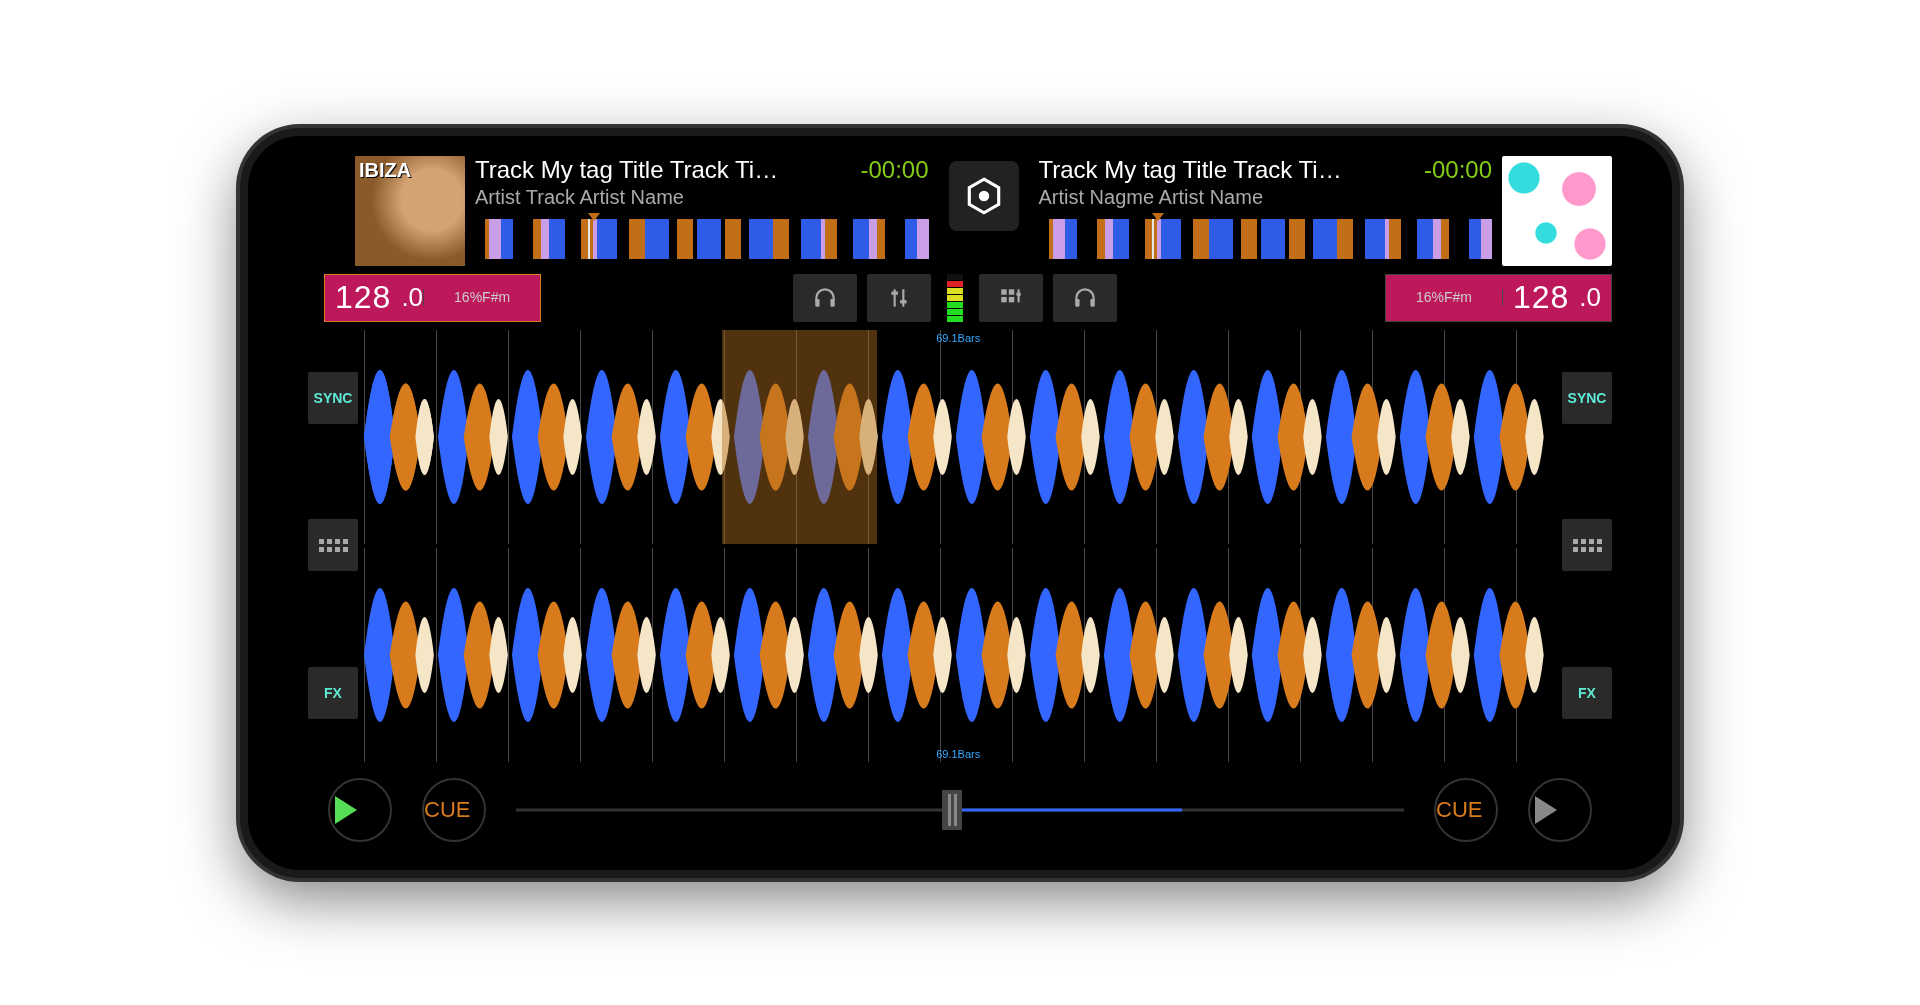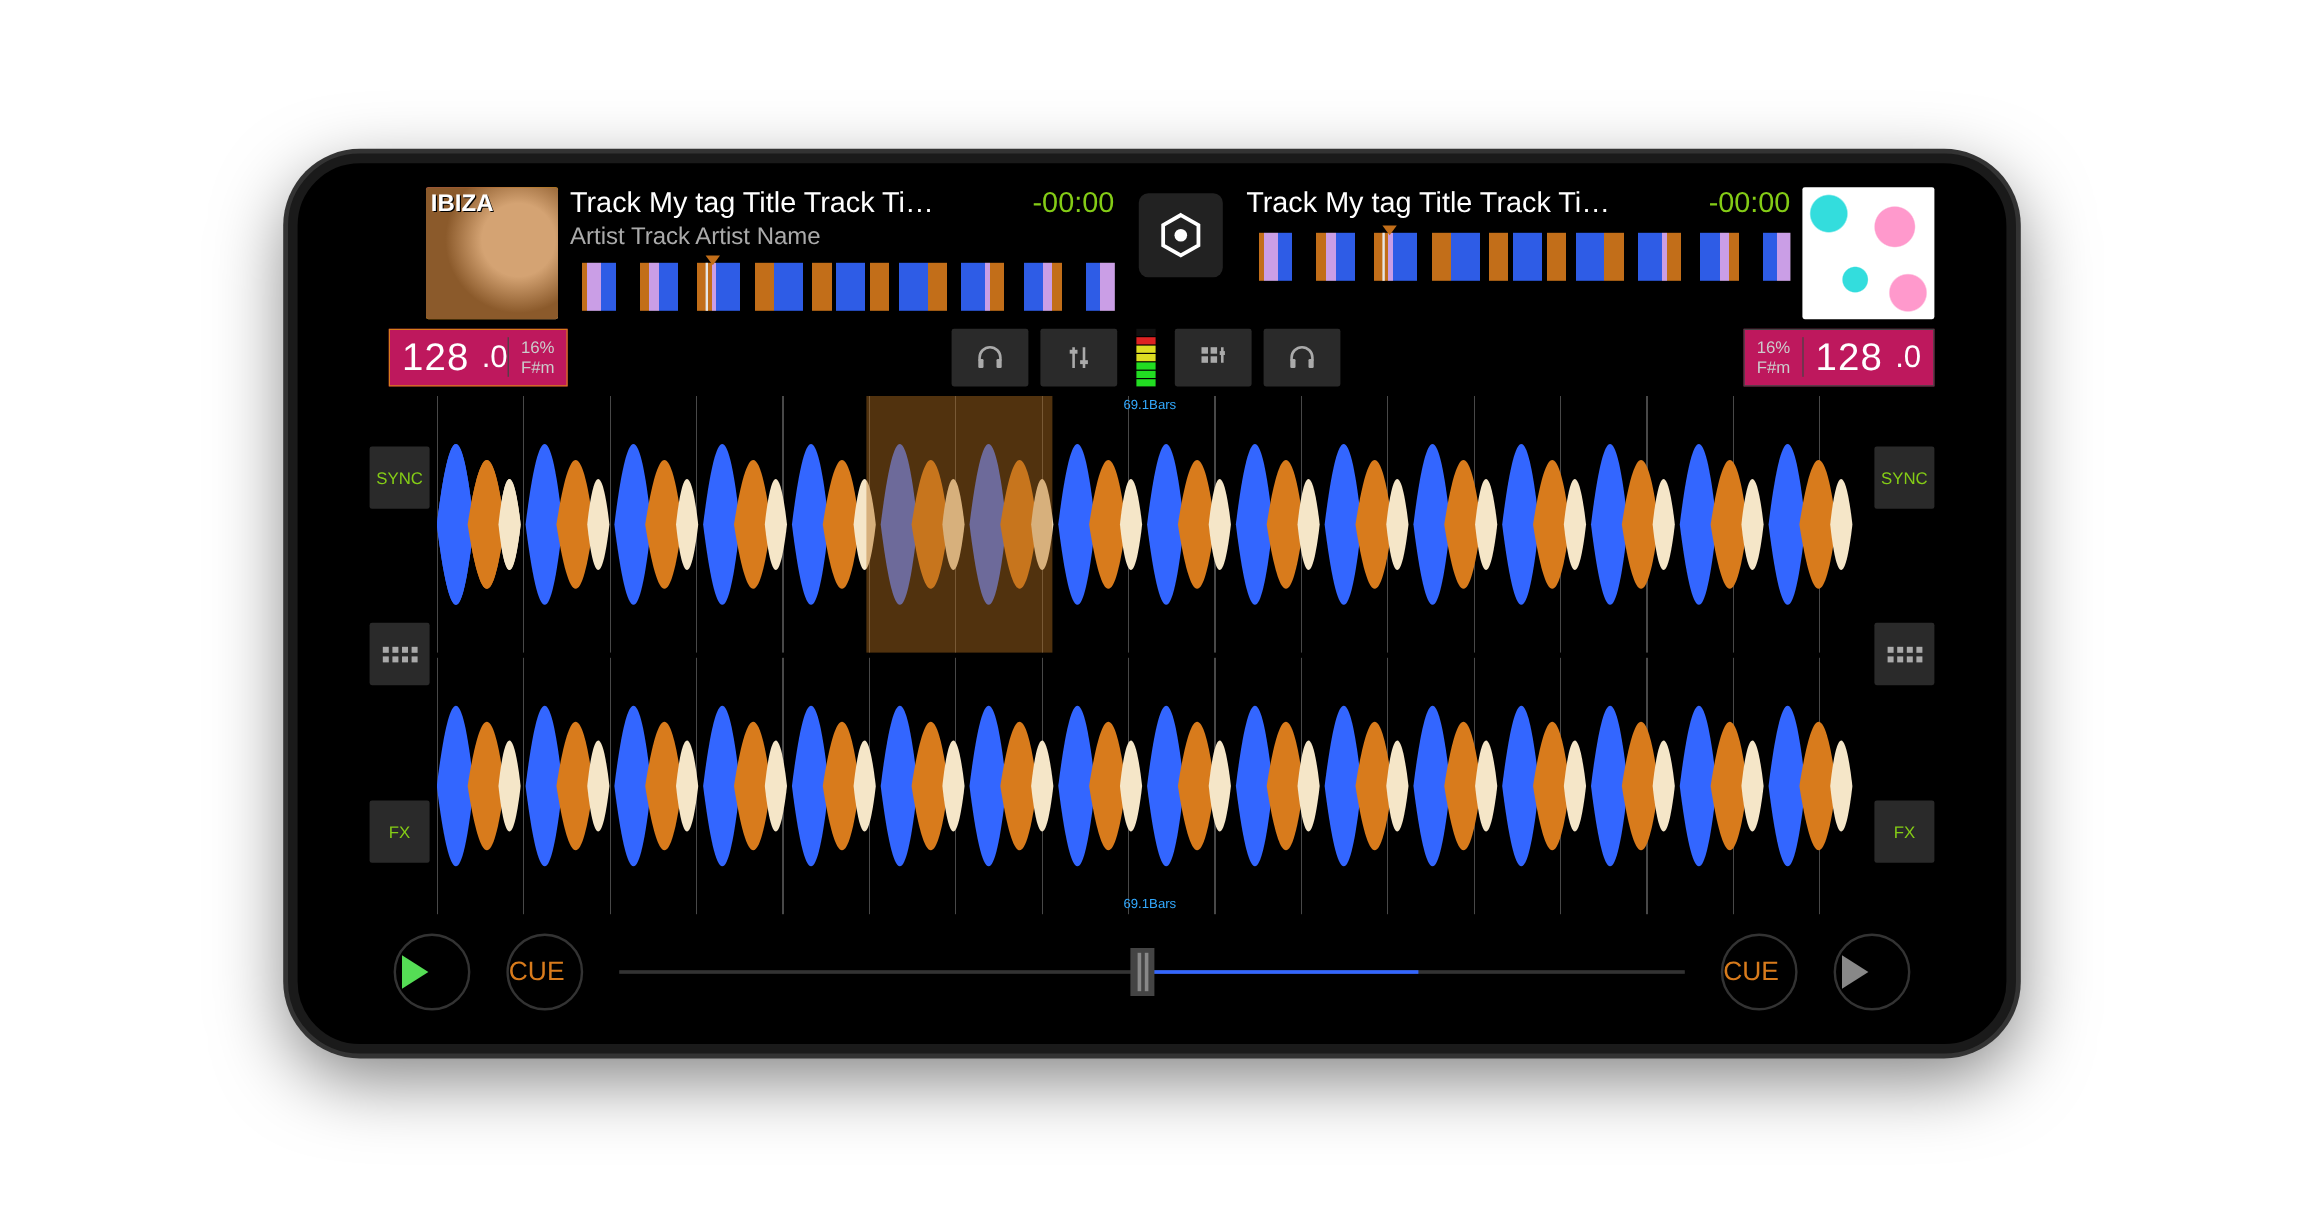--- a/index.html
+++ b/index.html
@@ -44,36 +44,36 @@
 
 .center-logo { width: 70px; height: 70px; margin: 0 10px; background:#222; border-radius: 8px; display:flex; align-items:center; justify-content:center; flex-shrink:0; margin-top:5px; }
 .center-logo svg { width: 42px; height: 42px; }
 
 
 .controls { display: flex; align-items: center; gap: 10px; height: 48px; }
 .bpm-box { display: flex; align-items: center; background: #be185d; border: 1px solid #444; height: 48px; margin-left: 16px; }
 .bpm-box.left { border-color: #d87b1c; }
 .bpm-main { color:#fff; font-size: 32px; font-weight: 300; padding: 0 10px; letter-spacing: 1px; }
 .bpm-sub { color:#fff; font-size: 26px; font-weight: 300; }
-.bpm-meta { border-left: 1px solid #444; padding: 0 10px; display:flex; flex-direction:column; align-items:center; gap:0; }
+.bpm-meta { border-left: 1px solid #444; padding: 0 30px; display:flex; flex-direction:row; align-items:center; gap:0; }
 .bpm-meta span { color:#ccc; font-size: 14px; line-height: 1.2; }
 .spacer { flex: 1; }
 .ctrl-btn { width: 64px; height: 48px; background:#2a2a2a; display:flex; align-items:center; justify-content:center; border-radius:2px; }
 .ctrl-btn svg { width: 26px; height: 26px; }
 .vu-meter { width: 16px; height: 48px; display:flex; flex-direction:column-reverse; gap: 1px; margin: 0 6px; }
 .vu-seg { flex:1; }
 .vu-seg.g { background:#2d2; }
 .vu-seg.y { background:#dd2; }
 .vu-seg.r { background:#d22; }
 .vu-seg.off { background:#111; }
 
 
 .wave-area { flex: 1; position: relative; display: flex; gap: 6px; }
 .side-col { width: 50px; display: flex; flex-direction: column; justify-content: space-around; gap: 10px; }
-.side-btn { background:#2a2a2a; color:#84cc16; font-size: 14px; height: 52px; display:flex; align-items:center; justify-content:center; border-radius:2px; }
+.side-btn { background:#2a2a2a; color:#5eead4; font-size: 14px; height: 52px; display:flex; align-items:center; justify-content:center; border-radius:2px;font-weight:bold; }
 .side-btn.grid { background:#2a2a2a; }
 .side-btn.grid .dots { display:grid; grid-template-columns: repeat(4, 5px); grid-template-rows: repeat(2, 5px); gap:3px; }
 .side-btn.grid .dots span { background:#aaa; }
 
 .wave-main { flex:1; display:flex; flex-direction:column; gap:4px; position:relative; }
 .wave-deck { flex:1; position:relative; overflow:hidden; }
 .beat-lines { position:absolute; inset:0; background: repeating-linear-gradient(90deg, rgba(180,180,180,.4) 0 1px, transparent 1px 72px); }
 .bars-label { position:absolute; top:2px; left:48%; color:#3af; font-size:11px; z-index:10; }
 .loop-region { position:absolute; top:0; bottom:0; left:30%; width:13%; background: rgba(180,110,30,.45); z-index:2; }
 
@@ -116,20 +116,21 @@
         <polygon points="20,4 34,12 34,28 20,36 6,28 6,12" fill="none" stroke="#fff" stroke-width="3"></polygon>
         <circle cx="20" cy="20" r="5" fill="#fff"></circle>
       </svg>
     </div>
 
     <div class="track-col">
       <div class="track-line">
         <div class="track-title">Track My tag Title Track Ti…</div>
         <div class="track-time">-00:00</div>
       </div>
+      <div class="track-artist">Artist Nagme Artist Name</div>
       <div class="mini-wave">
             <div class="marker"></div>
           </div>
     </div>
 
     <div class="album-art right"></div>
   </div>
 
   <div class="controls">
     <div class="bpm-box left">

